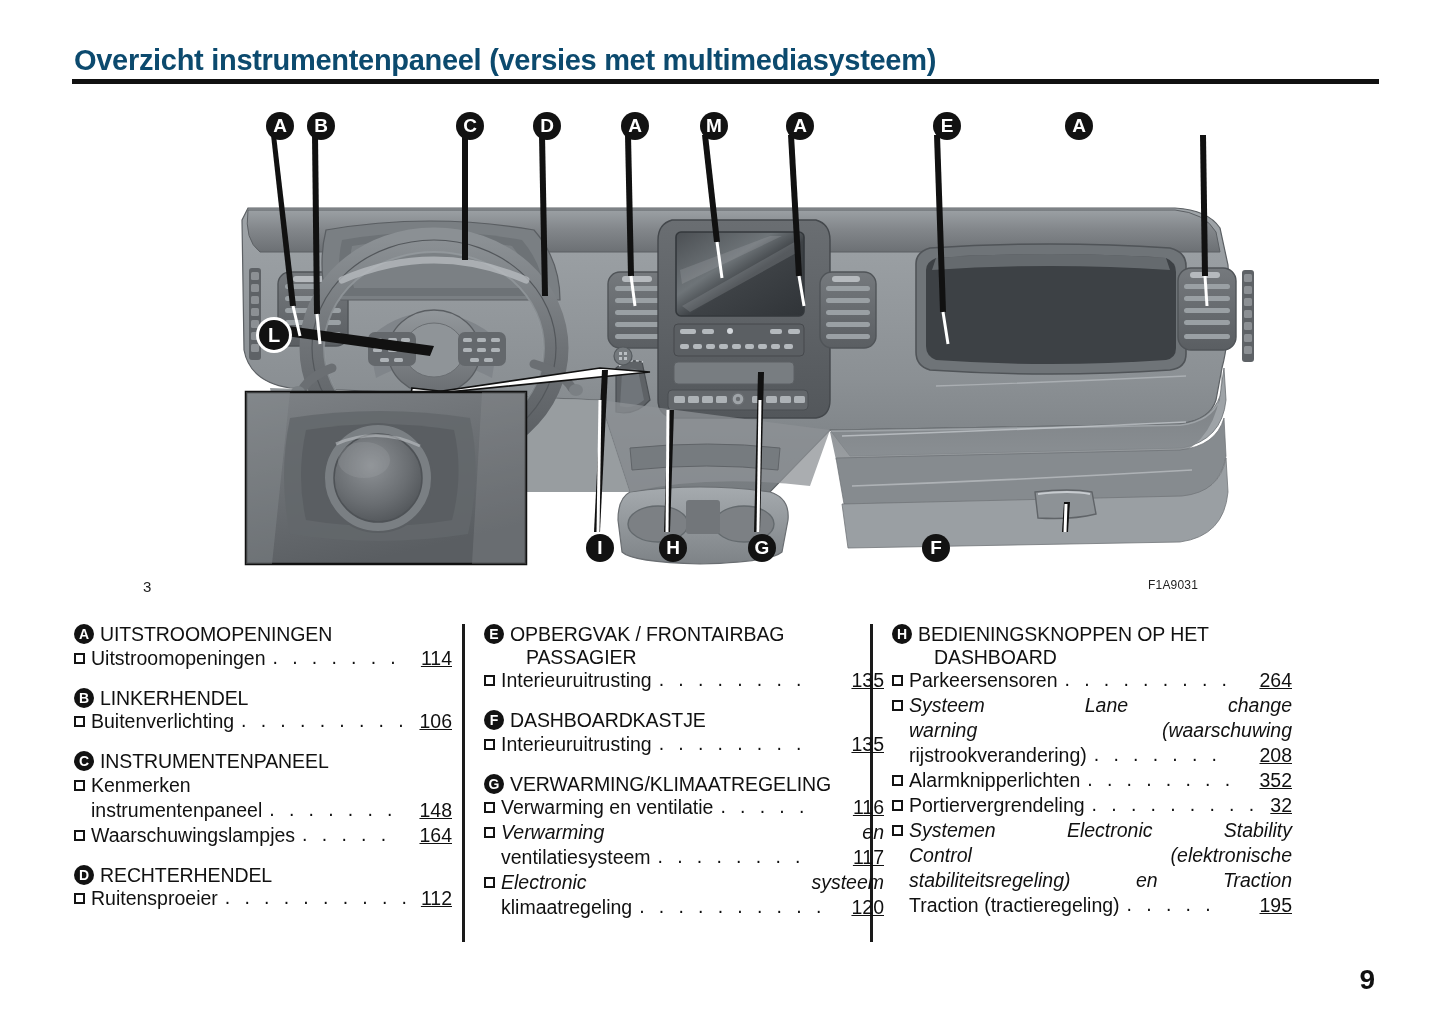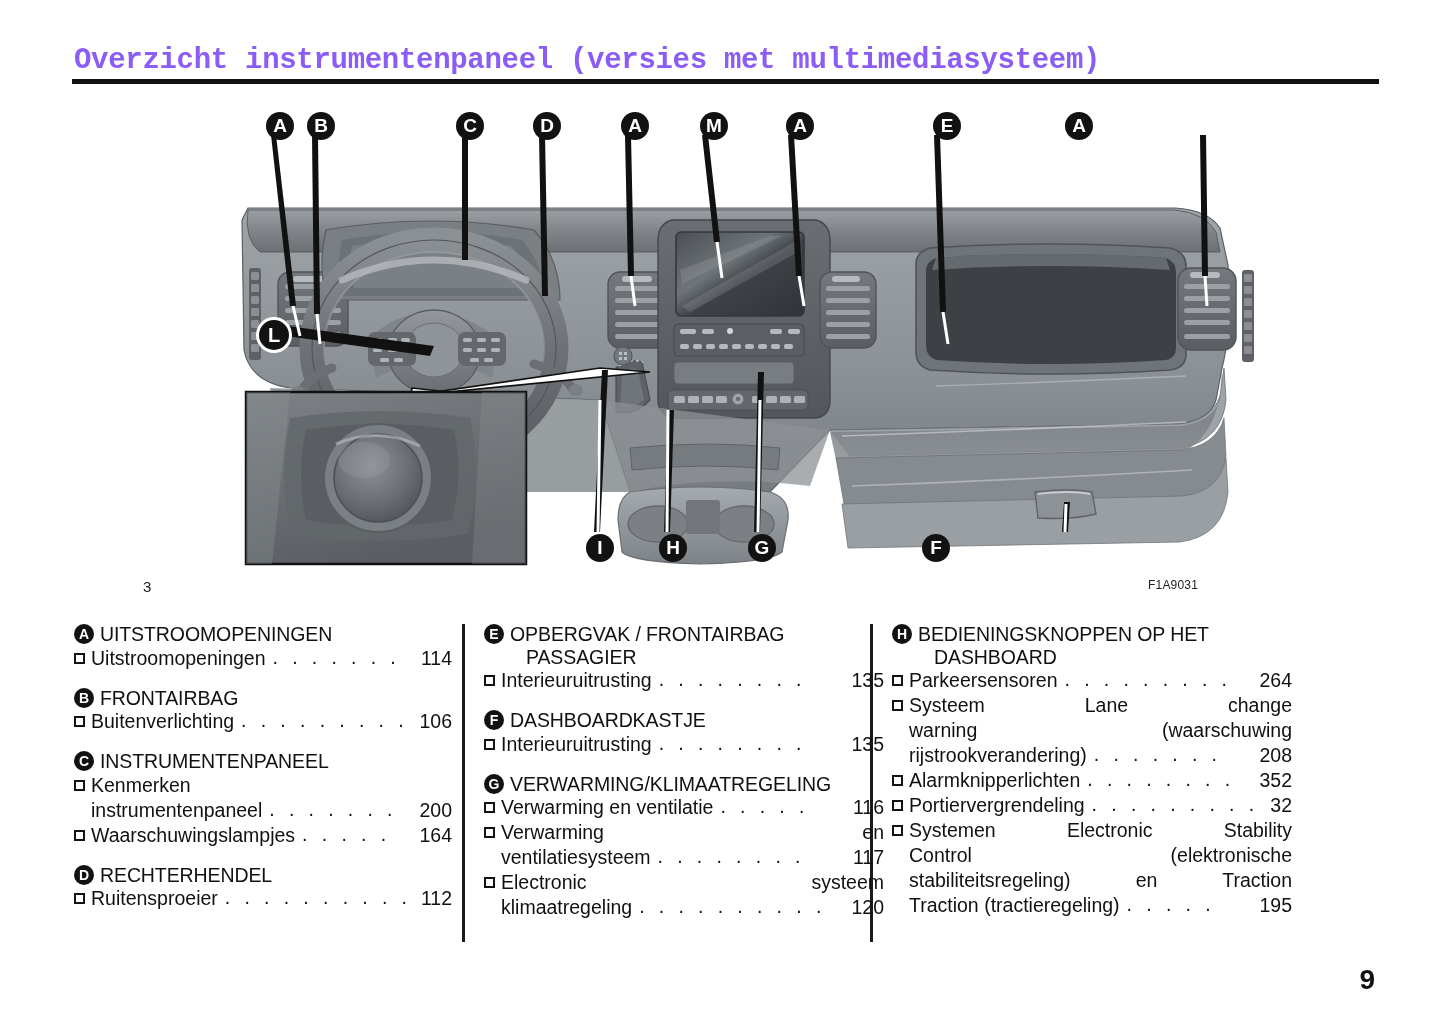--- a/index.html
+++ b/index.html
@@ -20,22 +20,21 @@
   
   #page-title {
     position: absolute;
     left: 74px;
     top: 44px;
     width: 1300px;
     font-size: 29px;
     font-weight: bold;
     letter-spacing: -0.3px;
     white-space: nowrap;
-    color: #8b5cf6;
-    font-family: Liberation Mono, monospace;
+    color: #0c4a6e;
   }
   #title-rule {
     position: absolute;
     left: 72px;
     top: 79px;
     width: 1307px;
     height: 5px;
     background: #111;
   }
 
@@ -146,38 +145,40 @@
     display: flex;
     align-items: baseline;
     width: 100%;
   }
   .lbl { white-space: nowrap; }
   .lbl.just {
     white-space: normal;
     text-align: justify;
     text-align-last: justify;
     flex: 1 1 auto;
+    font-style: italic;
   }
   .leader {
     flex: 1 1 auto;
     margin: 0 5px 0 7px;
     min-width: 10px;
     overflow: hidden;
     white-space: nowrap;
     letter-spacing: 4.4px;
     font-size: 19.5px;
     line-height: 1;
     color: #111;
     position: relative;
     top: -1px;
   }
   .pg {
     flex: 0 0 auto;
     text-align: right;
     white-space: nowrap;
+    text-decoration: underline;
   }
 
   
   #page-number {
     position: absolute;
     right: 70px;
     bottom: 22px;
     font-size: 28px;
     font-weight: bold;
     color: #111;
@@ -602,21 +603,21 @@
               <span class="lbl">Uitstroomopeningen</span>
               <span class="leader">. . . . . . .</span>
               <span class="pg">114</span>
             </div>
           </div>
         </div>
       </div>
       <div class="group">
         <div class="group-head">
           <span class="badge-sm">B</span>
-          <span class="group-title">FRONTAIRBAG</span>
+          <span class="group-title">LINKERHENDEL</span>
         </div>
         <div class="entry">
           <span class="sq"></span>
           <div class="entry-body">
             <div class="row">
               <span class="lbl">Buitenverlichting</span>
               <span class="leader">. . . . . . . . .</span>
               <span class="pg">106</span>
             </div>
           </div>
@@ -629,21 +630,21 @@
         </div>
         <div class="entry">
           <span class="sq"></span>
           <div class="entry-body">
             <div class="row">
               <span class="lbl">Kenmerken</span>
             </div>
             <div class="row">
               <span class="lbl">instrumentenpaneel</span>
               <span class="leader">. . . . . . .</span>
-              <span class="pg">200</span>
+              <span class="pg">148</span>
             </div>
           </div>
         </div>
         <div class="entry">
           <span class="sq"></span>
           <div class="entry-body">
             <div class="row">
               <span class="lbl">Waarschuwingslampjes</span>
               <span class="leader">. . . . .</span>
               <span class="pg">164</span>

